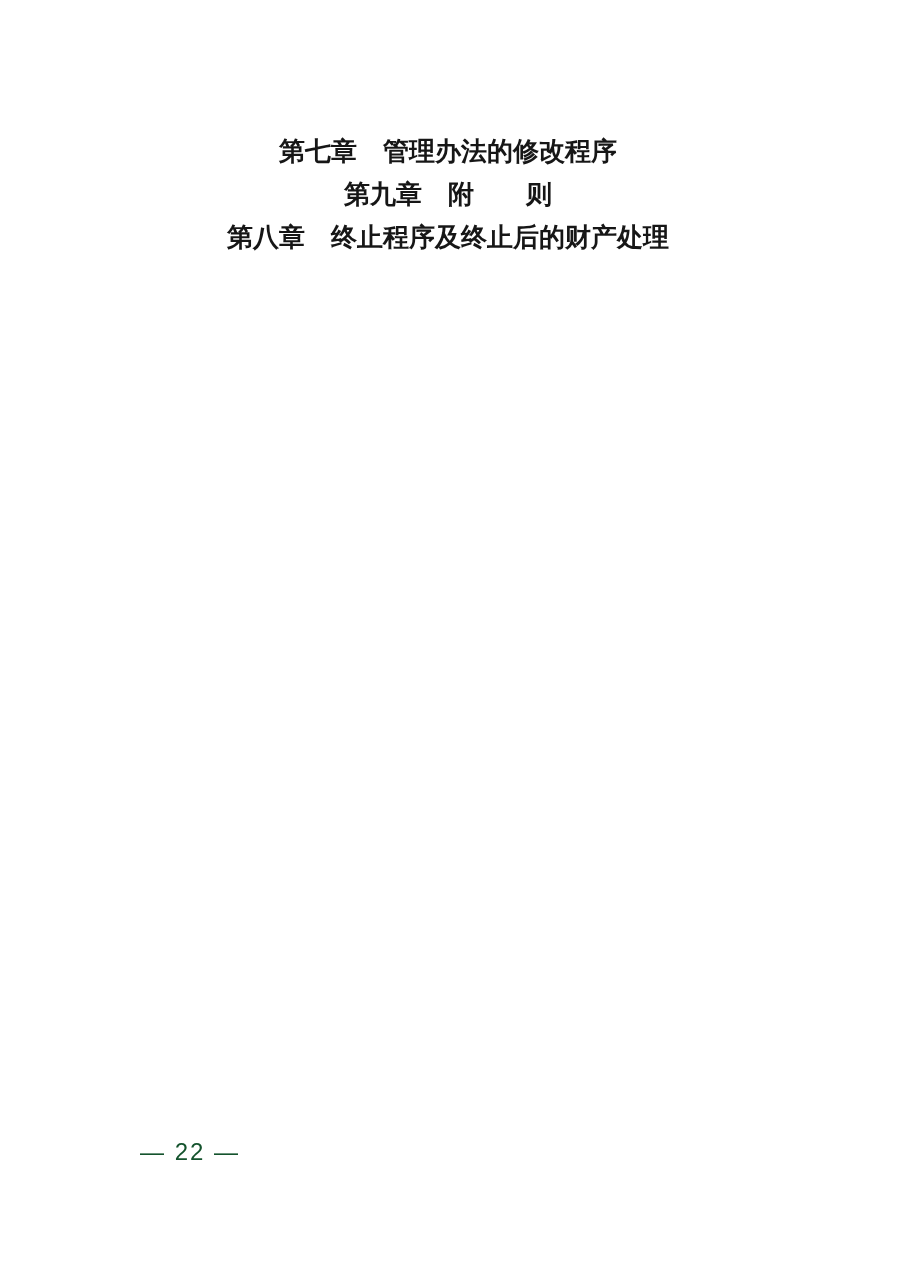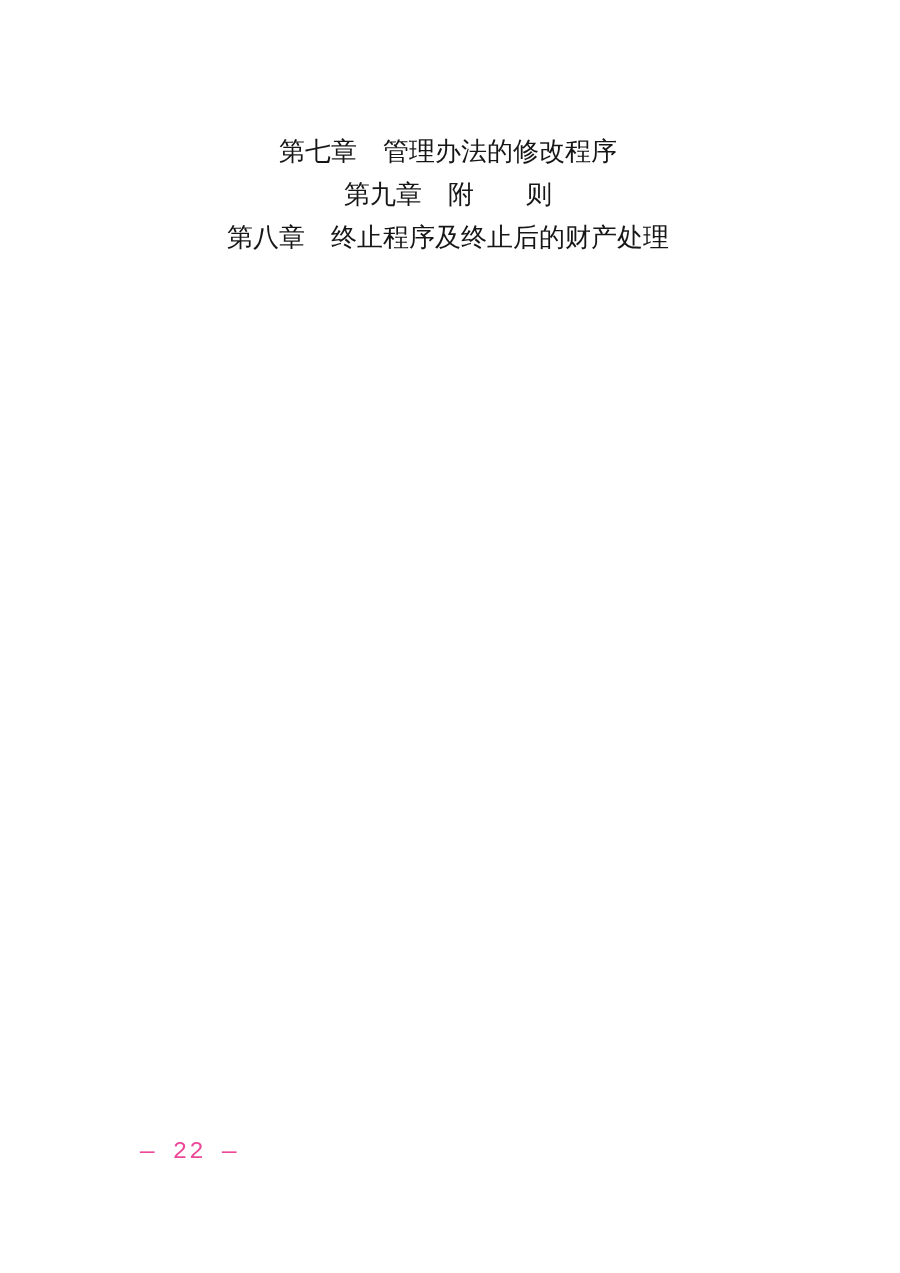--- a/index.html
+++ b/index.html
@@ -23,35 +23,35 @@
     top: 128px;
     width: 690px;
     font-family: "Liberation Serif", "DejaVu Serif", serif;
     font-size: 25px;
     line-height: 40px;
     text-align: justify;
     color: #1f1f1f;
   }
   .chapter {
     font-family: "Liberation Sans", "DejaVu Sans", sans-serif;
-    font-weight: normal;
+    font-weight: bold;
     font-size: 26px;
     line-height: 40px;
     text-align: center;
     text-indent: 0;
     margin: 3px 0 3px 0;
     color: #161616;
   }
   .footer {
     position: absolute;
     left: 140px;
     top: 1138px;
-    font-family: Liberation Mono, monospace;
+    font-family: Liberation Sans, sans-serif;
     font-size: 24px;
-    color: #ec4899;
+    color: #14532d;
     letter-spacing: 2px;
   }
 </style>
 </head>
 <body>
 
 <div class="page">
   <main class="doc-body">
       <h2 class="chapter">第七章　管理办法的修改程序</h2>
       <h2 class="chapter">第九章　附　　则</h2>

